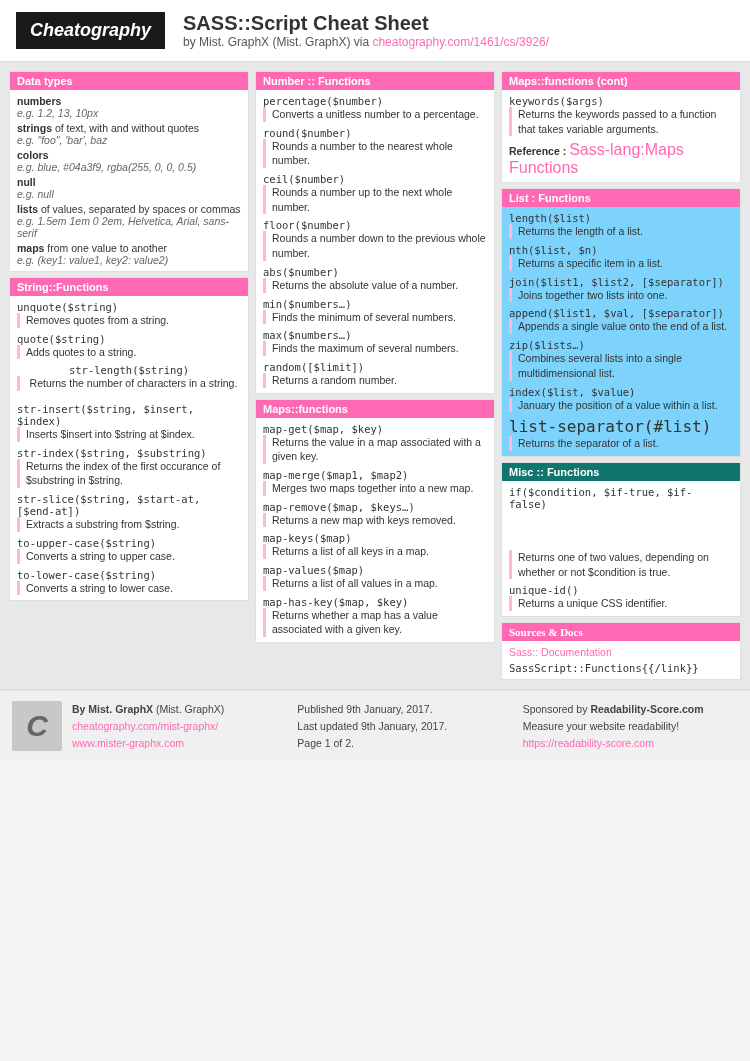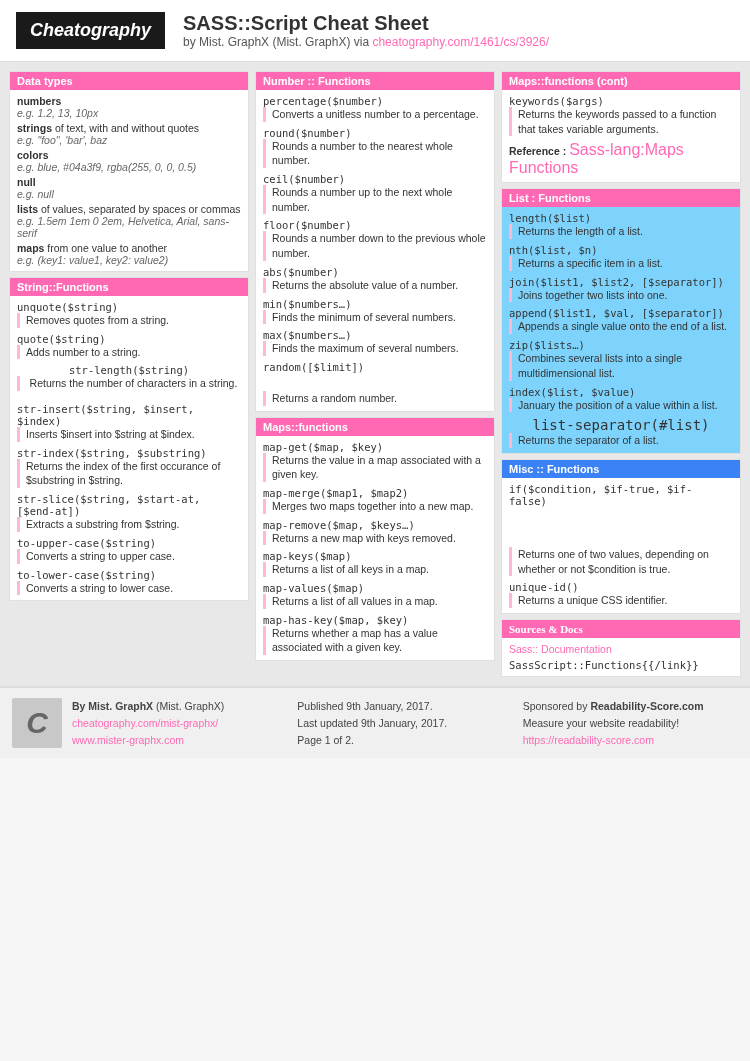--- a/index.html
+++ b/index.html
@@ -72,21 +72,21 @@
       <div style="background:#ff69b4;color:white;font-weight:bold;font-size:11px;padding:3px 7px;font-family:Arial,sans-serif;">String::Functions</div>
       <div style="padding:5px 7px;font-family:Arial,sans-serif;font-size:10.5px;">
 
         <div style="margin-bottom:5px;">
           <div style="font-family:monospace;font-size:10.5px;">unquote($string)</div>
           <div style="padding-left:6px;border-left:3px solid #ffb6d9;line-height:1.4;">Removes quotes from a string.</div>
         </div>
 
         <div style="margin-bottom:5px;">
           <div style="font-family:monospace;font-size:10.5px;">quote($string)</div>
-          <div style="padding-left:6px;border-left:3px solid #ffb6d9;line-height:1.4;">Adds number to a string.</div>
+          <div style="padding-left:6px;border-left:3px solid #ffb6d9;line-height:1.4;">Adds quotes to a string.</div>
         </div>
 
         <div style="margin-bottom:12px;text-align:center;">
           <div style="font-family:monospace;font-size:10.5px;">str-length($string)</div>
           <div style="padding-left:6px;border-left:3px solid #ffb6d9;line-height:1.4;">Returns the number of characters in a string.</div>
         </div>
 
         <div style="margin-bottom:5px;">
           <div style="font-family:monospace;font-size:10.5px;">str-insert($string, $insert,<br>$index)</div>
           <div style="padding-left:6px;border-left:3px solid #ffb6d9;line-height:1.4;">Inserts $insert into $string at $index.</div>
@@ -153,21 +153,21 @@
           <div style="padding-left:6px;border-left:3px solid #ffb6d9;line-height:1.4;">Finds the minimum of several numbers.</div>
         </div>
 
         <div style="margin-bottom:5px;">
           <div style="font-family:monospace;font-size:10.5px;">max($numbers…)</div>
           <div style="padding-left:6px;border-left:3px solid #ffb6d9;line-height:1.4;">Finds the maximum of several numbers.</div>
         </div>
 
         <div style="margin-bottom:0;">
           <div style="font-family:monospace;font-size:10.5px;">random([$limit])</div>
-          <div style="padding-left:6px;border-left:3px solid #ffb6d9;line-height:1.4;margin-top:18px;">Returns a random number.</div>
+          <div style="padding-left:6px;border-left:3px solid #ffb6d9;line-height:1.4;">Returns a random number.</div>
         </div>
 
       </div>
     </div>
 
     <div style="background:white;border:1px solid #e0e0e0;">
       <div style="background:#ff69b4;color:white;font-weight:bold;font-size:11px;padding:3px 7px;font-family:Arial,sans-serif;">Maps::functions</div>
       <div style="padding:5px 7px;font-family:Arial,sans-serif;font-size:10.5px;">
 
         <div style="margin-bottom:5px;">
@@ -251,29 +251,29 @@
           <div style="font-family:monospace;font-size:10.5px;">zip($lists…)</div>
           <div style="padding-left:6px;border-left:3px solid #ffb6d9;line-height:1.4;">Combines several lists into a single multidimensional list.</div>
         </div>
 
         <div style="margin-bottom:5px;">
           <div style="font-family:monospace;font-size:10.5px;">index($list, $value)</div>
           <div style="padding-left:6px;border-left:3px solid #ffb6d9;line-height:1.4;">January the position of a value within a list.</div>
         </div>
 
         <div style="margin-bottom:0;">
-          <div style="font-family:monospace;font-size:14px;text-align:center;">list-separator(#list)</div>
+          <div style="font-family:monospace;font-size:16px;">list-separator(#list)</div>
           <div style="padding-left:6px;border-left:3px solid #ffb6d9;line-height:1.4;">Returns the separator of a list.</div>
         </div>
 
       </div>
     </div>
 
     <div style="background:white;border:1px solid #e0e0e0;">
-      <div style="background:#3b82f6;color:white;font-weight:bold;font-size:11px;padding:3px 7px;font-family:Arial,sans-serif;">Misc :: Functions</div>
+      <div style="background:#0f766e;color:white;font-weight:bold;font-size:11px;padding:3px 7px;font-family:Arial,sans-serif;">Misc :: Functions</div>
       <div style="padding:5px 7px;font-family:Arial,sans-serif;font-size:10.5px;">
 
         <div style="margin-bottom:5px;">
           <div style="font-family:monospace;font-size:10.5px;">if($condition, $if-true, $if-<br>false)</div>
           <div style="padding-left:6px;border-left:3px solid #ffb6d9;line-height:1.4;margin-top:40px;">Returns one of two values, depending on whether or not $condition is true.</div>
         </div>
 
         <div style="margin-bottom:0;">
           <div style="font-family:monospace;font-size:10.5px;">unique-id()</div>
           <div style="padding-left:6px;border-left:3px solid #ffb6d9;line-height:1.4;">Returns a unique CSS identifier.</div>

